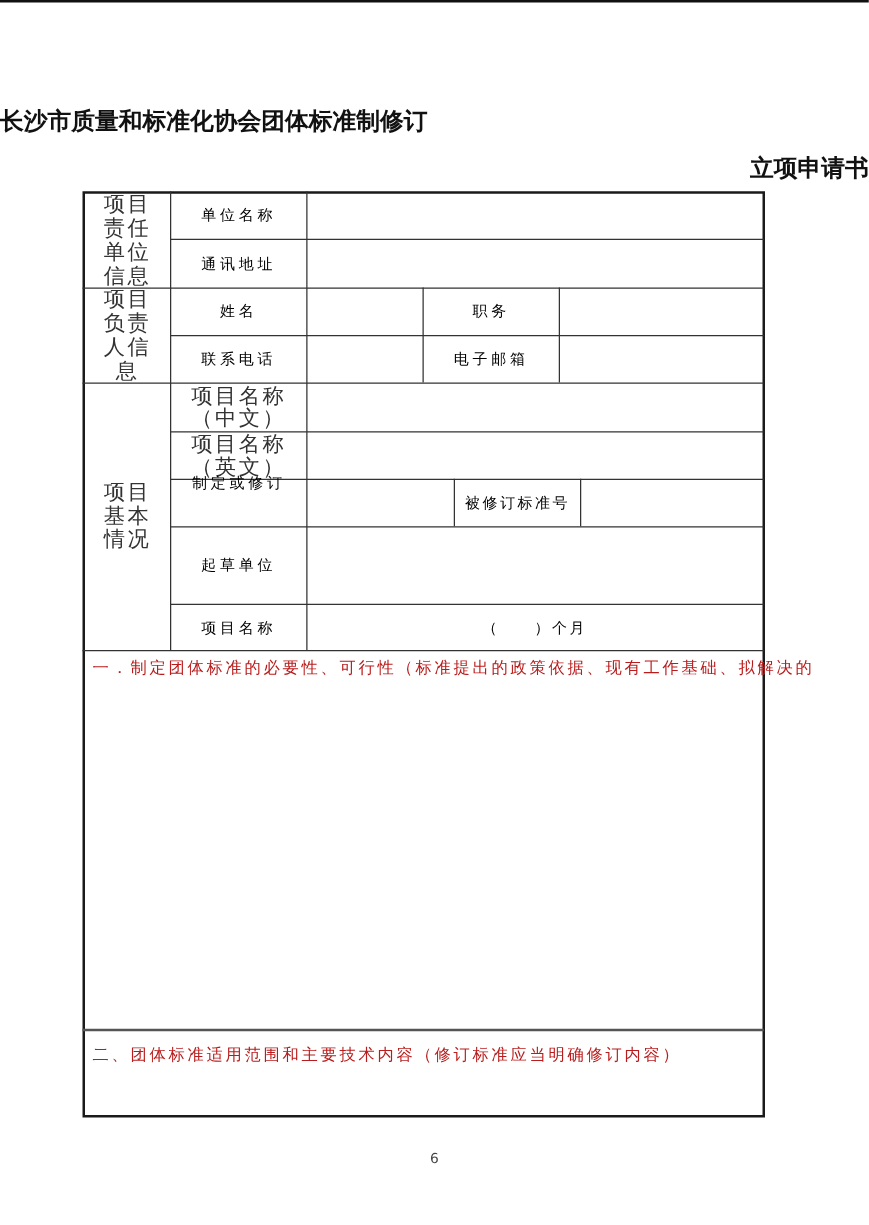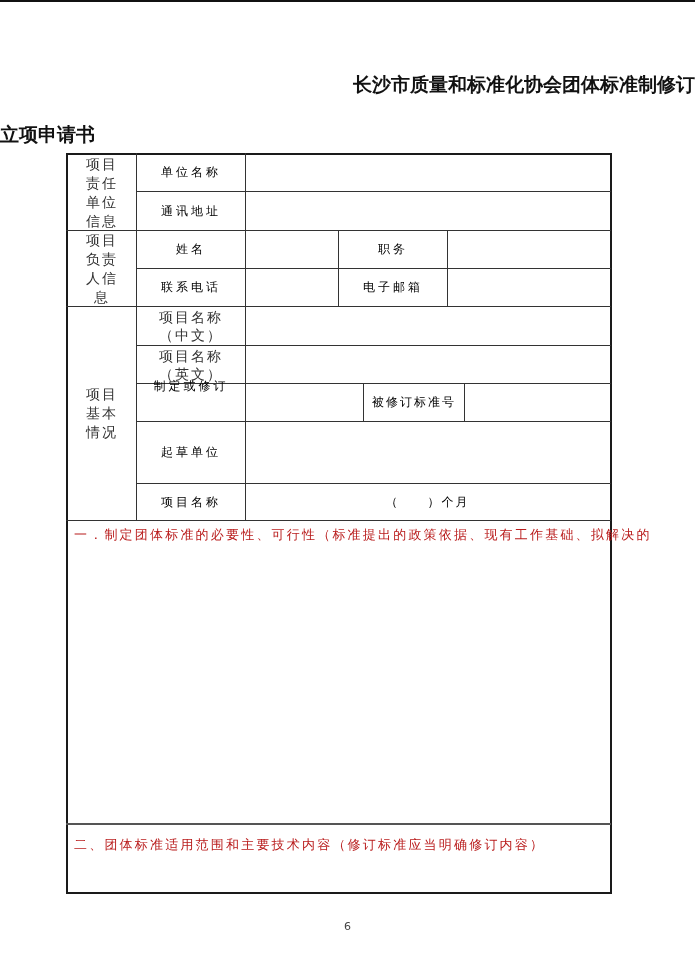--- a/index.html
+++ b/index.html
@@ -2,36 +2,36 @@
 <html><head>
 <meta charset="utf-8">
 <style>
   html, body { margin: 0; padding: 0; }
   body {
     width: 695px; height: 980px; background: #ffffff; position: relative; overflow: hidden;
     font-family: "DejaVu Sans", "Liberation Sans", sans-serif; color: #222;
   }
   .top-rule { position: absolute; left: 0; top: 0; width: 695px; height: 2px; background: #111; }
   .title1 {
-    position: absolute; left: 0; width: 695px; top: 72px; text-align: right;
+    position: absolute; left: 0; width: 695px; top: 84px; text-align: left;
     font-family: "DejaVu Serif", "Liberation Serif", serif; font-weight: bold; font-size: 19px; color: #111; letter-spacing: 0px;
   }
   .title2 {
-    position: absolute; left: 0; width: 695px; top: 122px; text-align: left;
+    position: absolute; left: 0; width: 695px; top: 122px; text-align: right;
     font-family: "DejaVu Serif", "Liberation Serif", serif; font-weight: bold; font-size: 19px; color: #111;
   }
   .ln { position: absolute; background: #333; }
   .h { height: 1px; }
   .v { width: 1px; }
   .outer { position: absolute; left: 66px; top: 153px; width: 542px; height: 737px; border: 2px solid #1a1a1a; }
   .cell {
     position: absolute; display: flex; align-items: center; justify-content: center;
     font-size: 12px; letter-spacing: 3px; color: #000000; text-align: center; line-height: 19px;
   }
-  .vlabel { flex-direction: column; font-size: 14px; letter-spacing: 2px; line-height: 19px; color: #333; }
+  .vlabel { flex-direction: column; font-size: 17px; letter-spacing: 2px; line-height: 19px; color: #333; }
   .input { position: absolute; }
   .sec-text {
     position: absolute; font-size: 13px; letter-spacing: 2.2px; color: #b91c1c; line-height: 26px;
   }
   .page-num { position: absolute; left: 0; width: 695px; top: 920px; text-align: center; font-size: 11px; color: #444; }
 </style>
 </head>
 <body>
 
 <div class="top-rule"></div>

